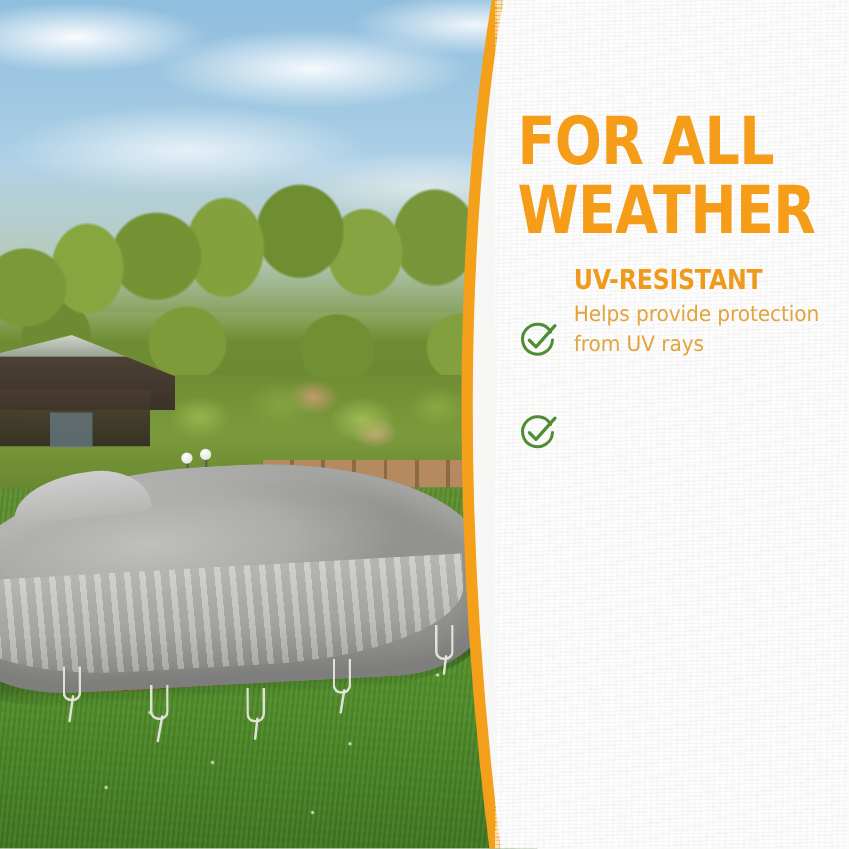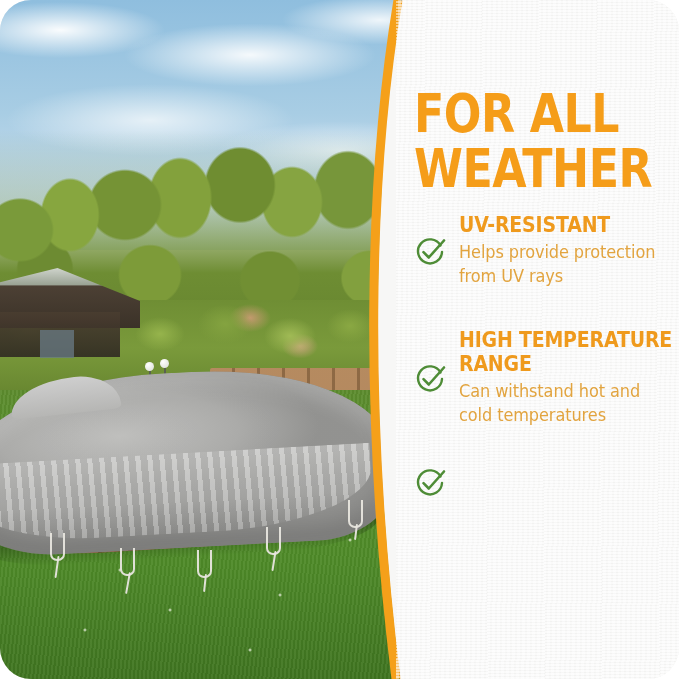--- a/index.html
+++ b/index.html
@@ -8,21 +8,20 @@
     background: #ffffff;
   }
 
   #canvas {
     position: relative;
     width: 679px;
     height: 679px;
     overflow: hidden;
     font-family: "Liberation Sans", sans-serif;
     background: #f7f7f6;
-    border-radius: 31px;
   }
 
   
   .photo {
     position: absolute;
     left: 0;
     top: 0;
     width: 430px;
     height: 679px;
     overflow: hidden;
@@ -286,21 +285,21 @@
   .features {
     position: absolute;
     left: 0;
     top: 213px;
     width: 262px;
   }
 
   .feature {
     position: relative;
     display: flex;
-    align-items: center;
+    align-items: flex-end;
     margin-bottom: 24px;
   }
 
   .check-icon {
     flex: 0 0 auto;
     width: 32px;
     height: 32px;
     margin-right: 13px;
     margin-top: 2px;
   }
@@ -406,32 +405,20 @@
             <path d="M26.5 9.5 A 12 12 0 1 0 28 16" fill="none" stroke="#4E8C36" stroke-width="2.4" stroke-linecap="round"></path>
             <path d="M9.5 16.2 L 14.8 21.5 L 30 4.5" fill="none" stroke="#4E8C36" stroke-width="2.6" stroke-linecap="round" stroke-linejoin="round"></path>
           </svg>
         </span>
         <div class="feature-text">
           <div class="feature-title">UV-RESISTANT</div>
           <div class="feature-desc">Helps provide protection from UV rays</div>
         </div>
       </div>
 
-      <div class="feature f2">
-        <span class="check-icon">
-          <svg viewBox="0 0 32 32" width="32" height="32">
-            <path d="M26.5 9.5 A 12 12 0 1 0 28 16" fill="none" stroke="#4E8C36" stroke-width="2.4" stroke-linecap="round"></path>
-            <path d="M9.5 16.2 L 14.8 21.5 L 30 4.5" fill="none" stroke="#4E8C36" stroke-width="2.6" stroke-linecap="round" stroke-linejoin="round"></path>
-          </svg>
-        </span>
-        <div class="feature-text">
-          <div class="feature-title">HIGH TEMPERATURE RANGE</div>
-          <div class="feature-desc">Can withstand hot and cold temperatures</div>
-        </div>
-      </div>
 
       <div class="feature f3">
         <span class="check-icon">
           <svg viewBox="0 0 32 32" width="32" height="32">
             <path d="M26.5 9.5 A 12 12 0 1 0 28 16" fill="none" stroke="#4E8C36" stroke-width="2.4" stroke-linecap="round"></path>
             <path d="M9.5 16.2 L 14.8 21.5 L 30 4.5" fill="none" stroke="#4E8C36" stroke-width="2.6" stroke-linecap="round" stroke-linejoin="round"></path>
           </svg>
         </span>
       </div>
 

